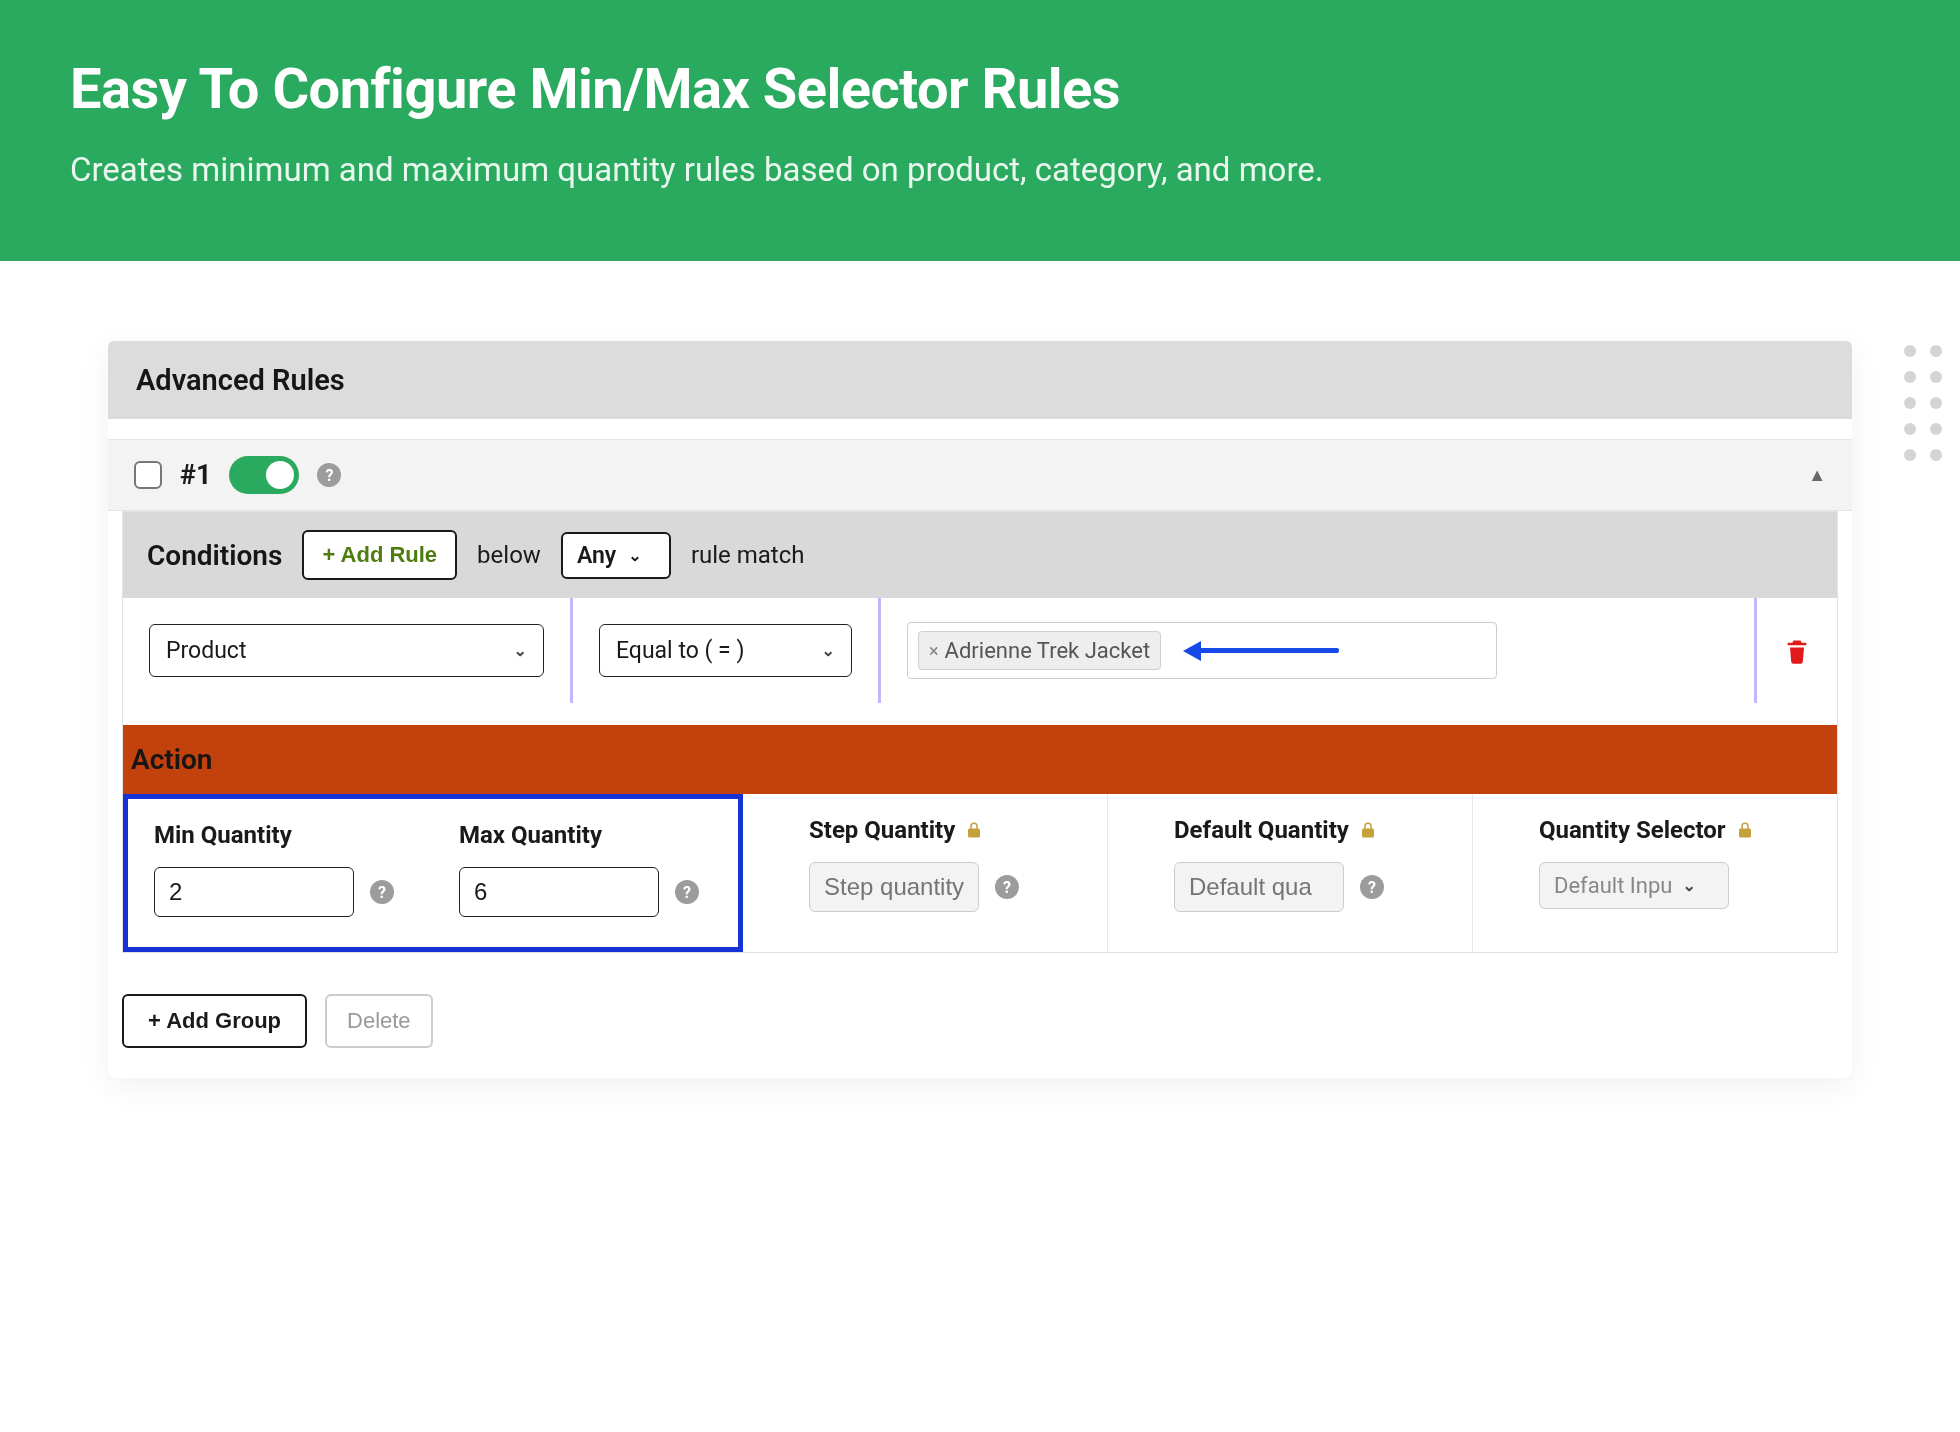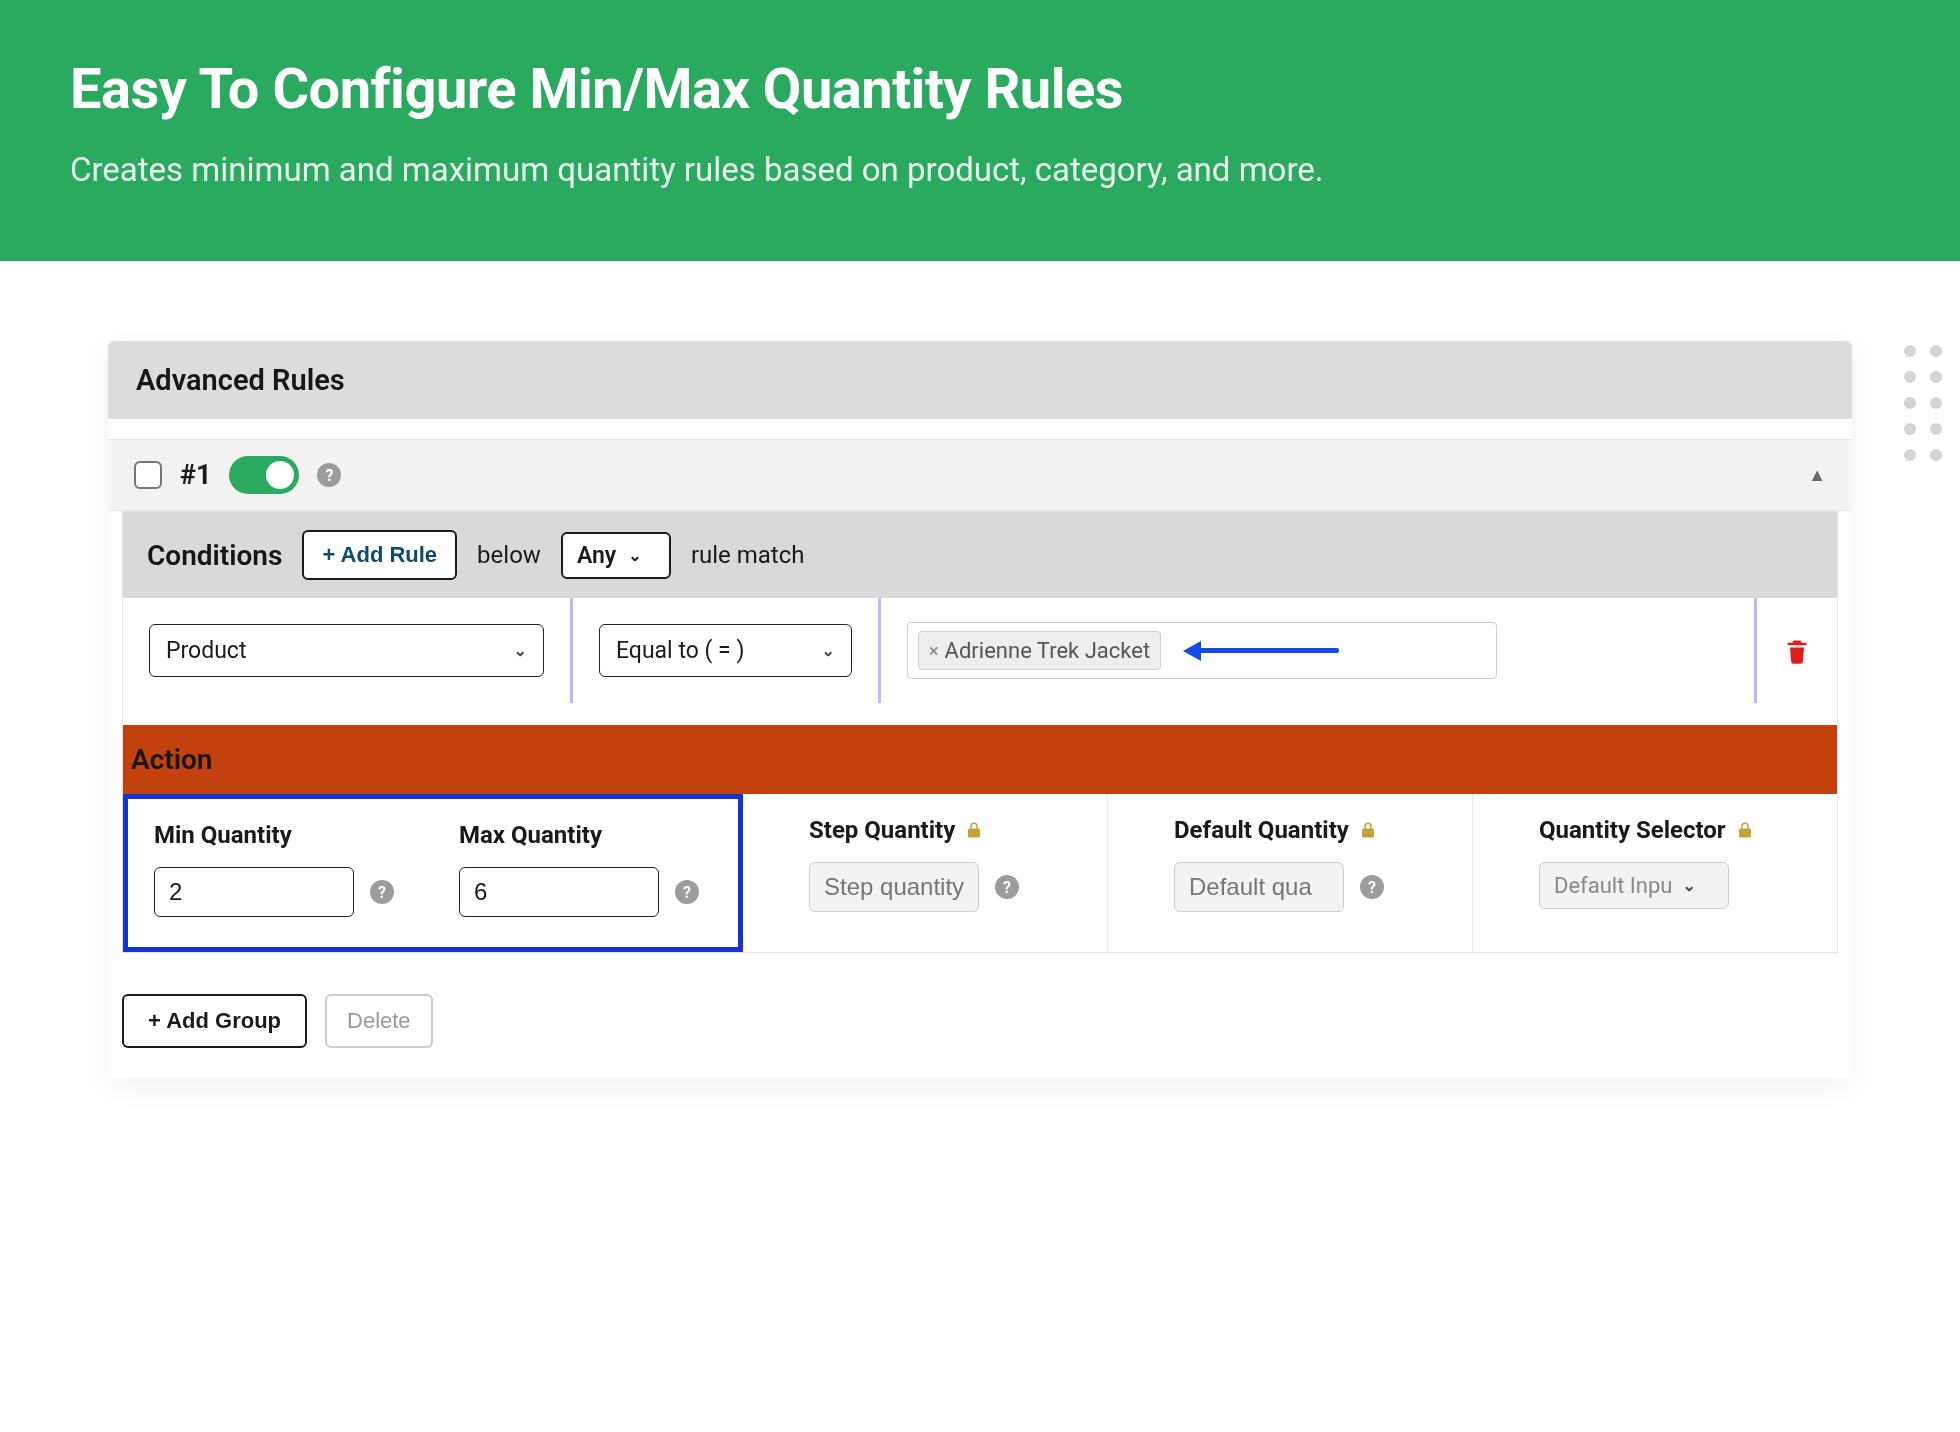--- a/index.html
+++ b/index.html
@@ -97,21 +97,21 @@
   .cond-head {
     background: #d9d9d9;
     padding: 18px 24px;
     display: flex;
     align-items: center;
     gap: 20px;
   }
   .cond-title { font-size: 28px; font-weight: 600; color: #161616; }
   .btnwhite {
     background: #fff; border: 2px solid #1a1a1a; border-radius: 6px;
-    padding: 10px 18px; font-size: 22px; font-weight: 600; color: #0c4a6e;
+    padding: 10px 18px; font-size: 22px; font-weight: 600; color: #4d7c0f;
     cursor: pointer;
   }
   .txt { font-size: 24px; color: #1a1a1a; }
   .sel {
     background: #fff; border: 2px solid #1a1a1a; border-radius: 6px;
     padding: 8px 14px; font-size: 23px; font-weight: 600; color: #1a1a1a;
     display: inline-flex; align-items: center; gap: 12px;
     min-width: 110px;
     cursor: pointer;
   }
@@ -238,21 +238,21 @@
   .btn-ghost {
     background: #fff; border: 2px solid #ccc; border-radius: 6px;
     padding: 12px 20px; font-size: 22px; font-weight: 500; color: #999;
     cursor: pointer;
   }
 </style>
 </head>
 <body>
 
 <div class="hero">
-  <h1 class="hero-title">Easy To Configure Min/Max Quantity Rules</h1>
+  <h1 class="hero-title">Easy To Configure Min/Max Selector Rules</h1>
   <p class="hero-sub">Creates minimum and maximum quantity rules based on product, category, and more.</p>
 </div>
 
 <div class="dots">
   <span></span>
     <span></span>
     <span></span>
     <span></span>
   <span></span>
     <span></span>

